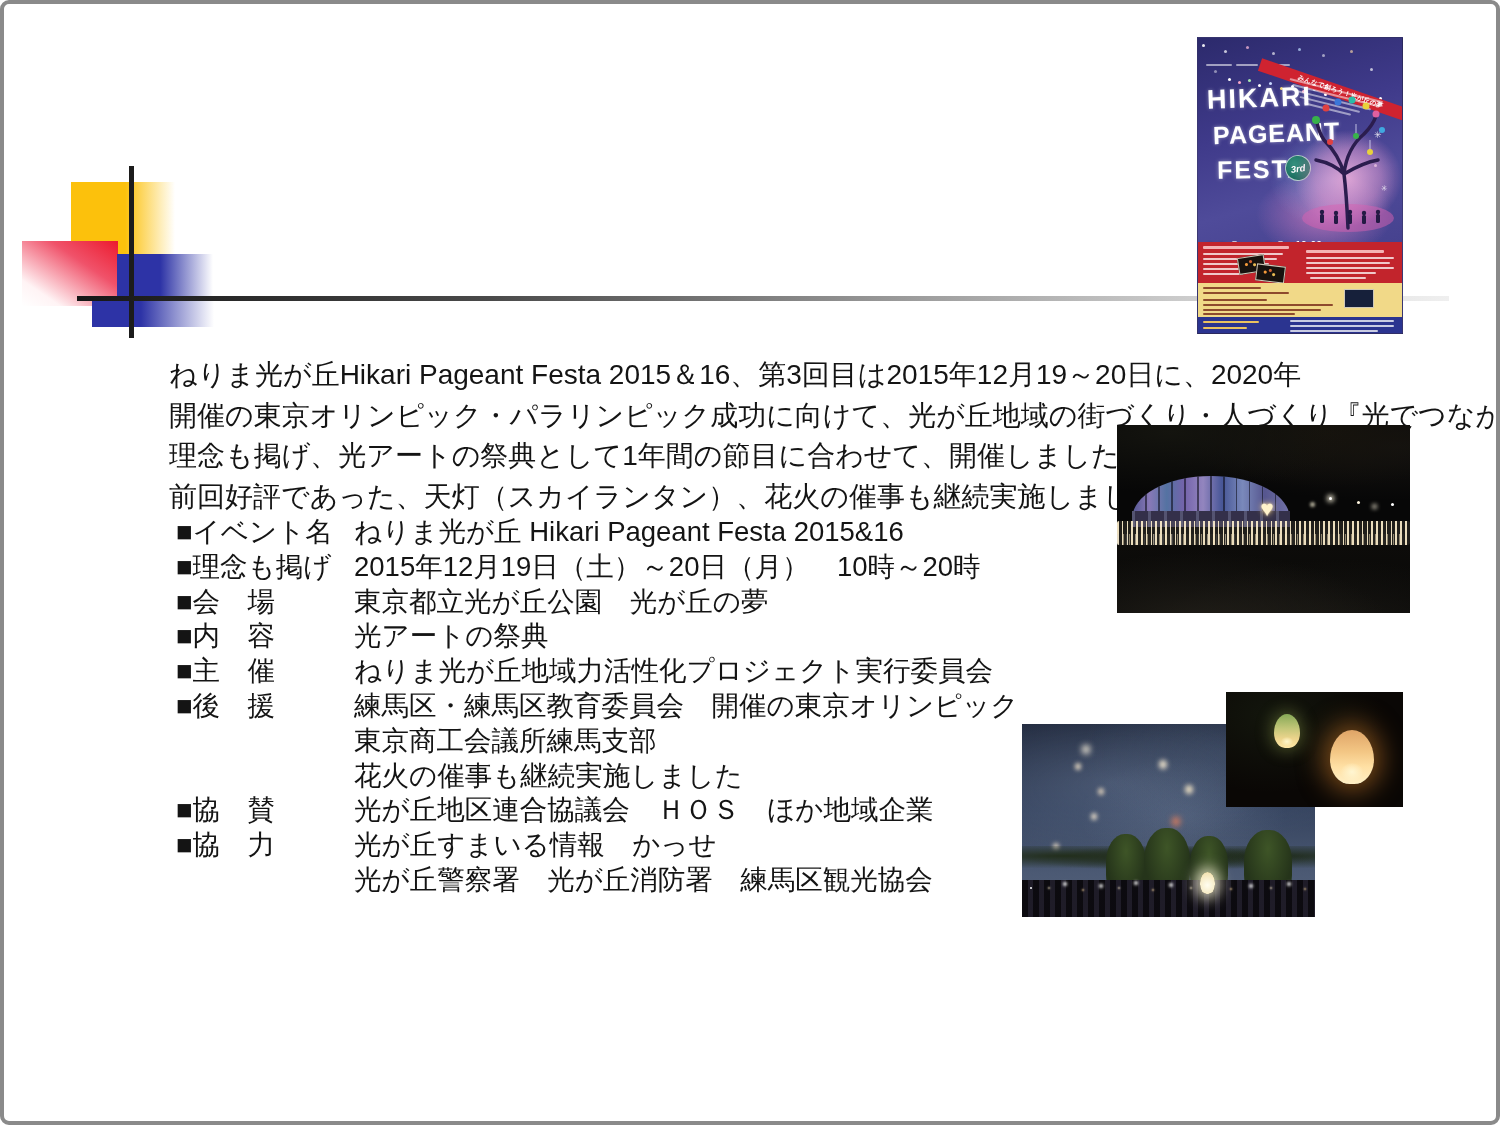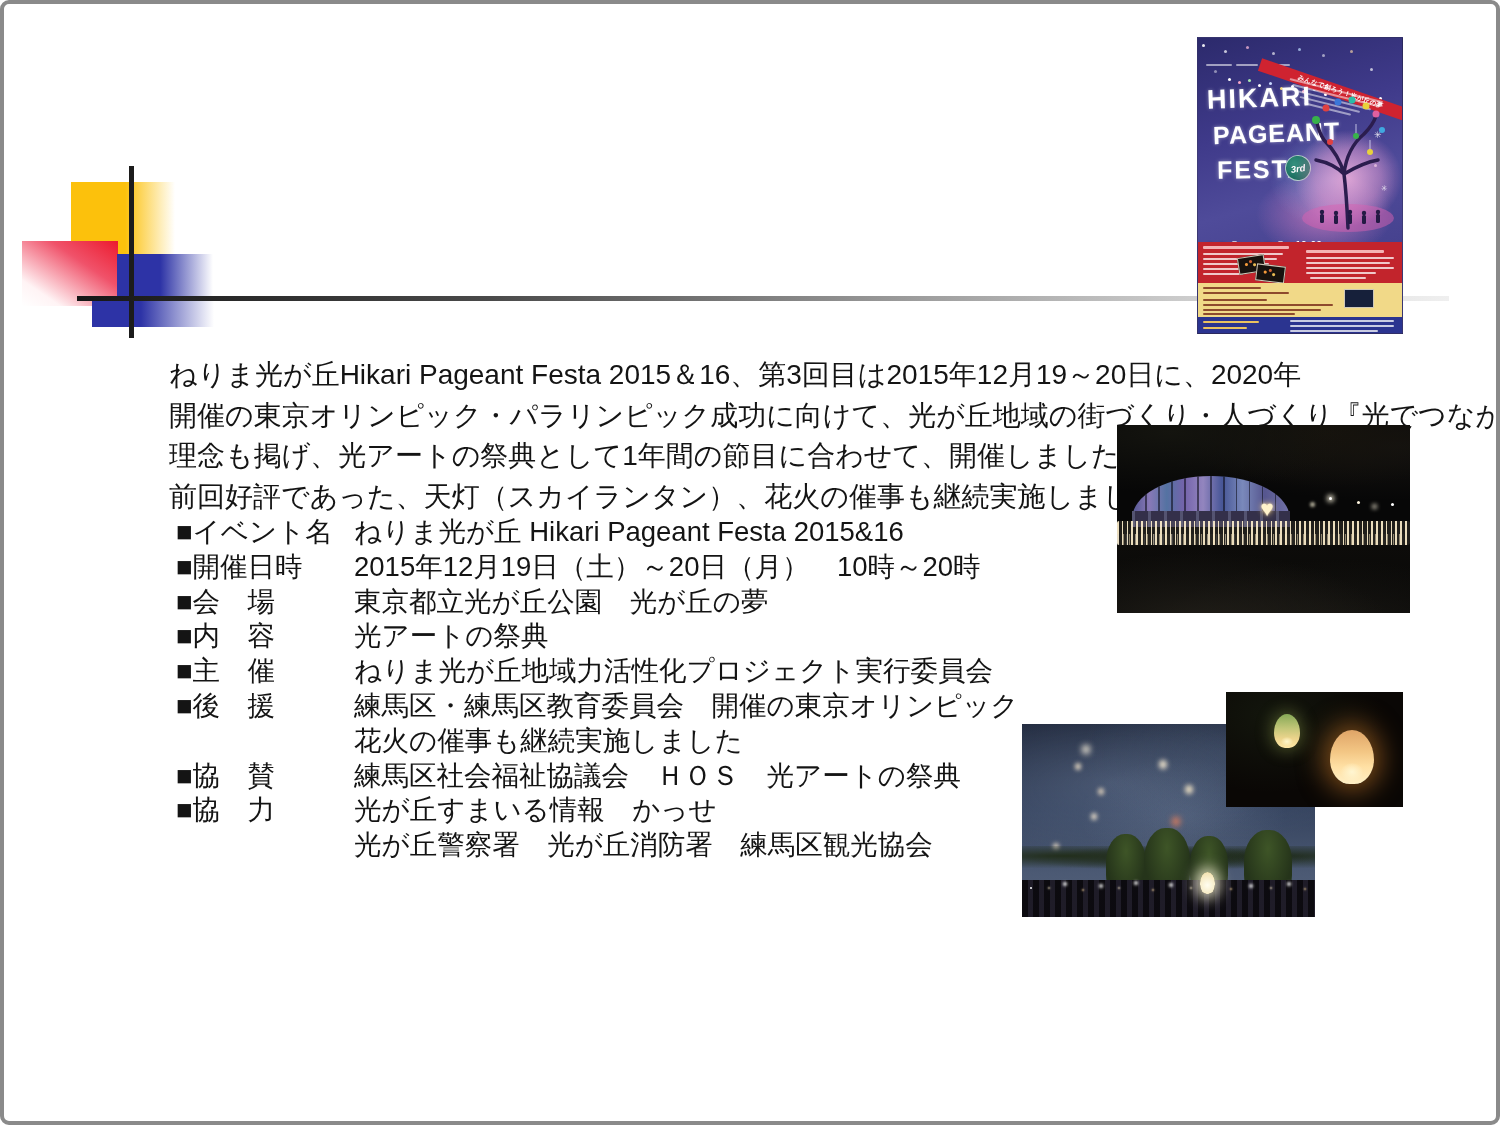--- a/index.html
+++ b/index.html
@@ -177,27 +177,28 @@
 
   <div class="abs intro">
     <div>ねりま光が丘Hikari Pageant Festa 2015＆16、第3回目は2015年12月19～20日に、2020年</div>
     <div>開催の東京オリンピック・パラリンピック成功に向けて、光が丘地域の街づくり・人づくり『光でつながる』</div>
     <div>理念も掲げ、光アートの祭典として1年間の節目に合わせて、開催しました。</div>
     <div>前回好評であった、天灯（スカイランタン）、花火の催事も継続実施しました。</div>
   </div>
 
   <div class="abs details">
     <div class="lrow"><span class="llabel">■イベント名</span><span>ねりま光が丘 Hikari Pageant Festa 2015&amp;16</span></div>
-    <div class="lrow"><span class="llabel">■開催日時</span><span>2015年12月19日（土）～20日（月）　10時～20時</span></div>
+    <div class="lrow"><span class="llabel">■理念も掲げ</span><span>2015年12月19日（土）～20日（月）　10時～20時</span></div>
     <div class="lrow"><span class="llabel">■会　場</span><span>東京都立光が丘公園　光が丘の夢</span></div>
     <div class="lrow"><span class="llabel">■内　容</span><span>光アートの祭典</span></div>
     <div class="lrow"><span class="llabel">■主　催</span><span>ねりま光が丘地域力活性化プロジェクト実行委員会</span></div>
     <div class="lrow"><span class="llabel">■後　援</span><span>練馬区・練馬区教育委員会　開催の東京オリンピック</span></div>
+    <div class="lrow"><span class="llabel"></span><span>東京商工会議所練馬支部</span></div>
     <div class="lrow"><span class="llabel"></span><span>花火の催事も継続実施しました</span></div>
-    <div class="lrow"><span class="llabel">■協　賛</span><span>練馬区社会福祉協議会　ＨＯＳ　光アートの祭典</span></div>
+    <div class="lrow"><span class="llabel">■協　賛</span><span>光が丘地区連合協議会　ＨＯＳ　ほか地域企業</span></div>
     <div class="lrow"><span class="llabel">■協　力</span><span>光が丘すまいる情報　かっせ</span></div>
     <div class="lrow"><span class="llabel"></span><span>光が丘警察署　光が丘消防署　練馬区観光協会</span></div>
   </div>
 
   <div class="abs poster">
     <span class="abs p-stars"></span>
     <span class="abs p-garland"></span>
 
     <div class="abs p-tagline-bars">
       <span class="tb" style="left:8px;top:26px;width:26px;"></span>

